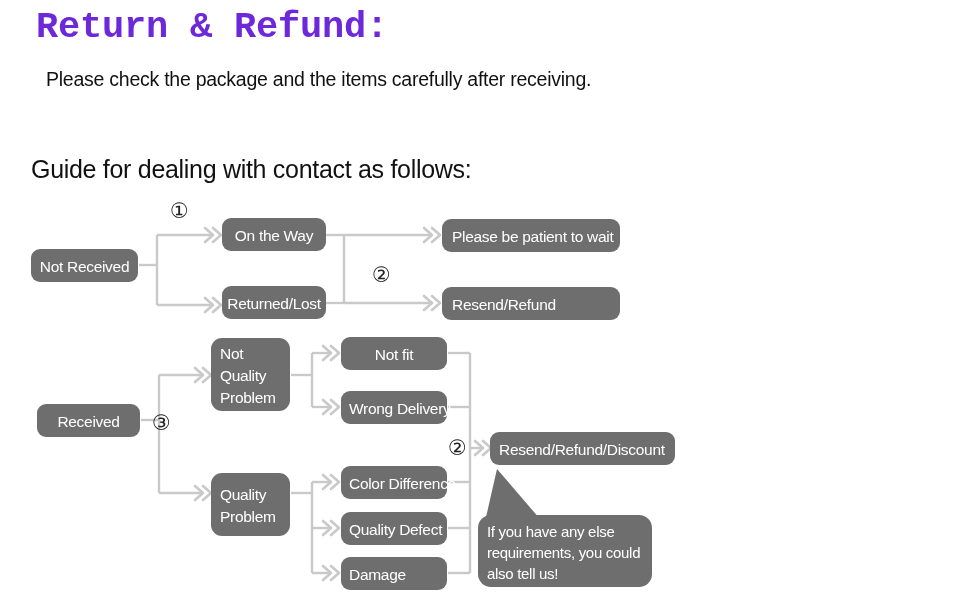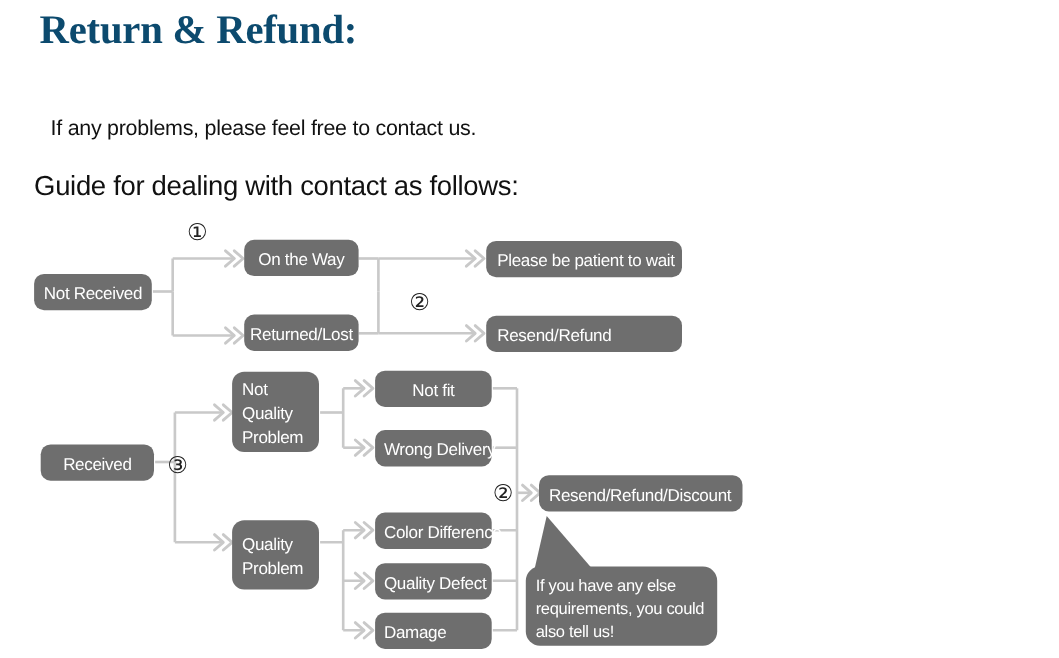--- a/index.html
+++ b/index.html
@@ -14,24 +14,24 @@
     position: relative;
     width: 963px;
     height: 598px;
     background: #ffffff;
     overflow: hidden;
   }
   .title {
     position: absolute;
     left: 36px;
     top: 6px;
-    font-family: Liberation Serif, serif;
+    font-family: Liberation Mono, monospace;
     font-weight: bold;
     font-size: 37px;
-    color: #0c4a6e;
+    color: #6d28d9;
     letter-spacing: -0.2px;
     white-space: nowrap;
   }
   .intro-line {
     position: absolute;
     font-family: "Liberation Sans", sans-serif;
     font-size: 19.5px;
     color: #111111;
     white-space: nowrap;
     letter-spacing: -0.25px;
@@ -73,21 +73,21 @@
     letter-spacing: -0.3px;
   }
 </style>
 </head>
 <body>
 
 <div id="page">
 
   <div class="title">Return &amp; Refund:</div>
 
-  <div class="intro-line intro-2">If any problems, please feel free to contact us.</div>
+  <div class="intro-line intro-1">Please check the package and the items carefully after receiving.</div>
 
   <div class="guide">Guide for dealing with contact as follows:</div>
 
   <svg id="flow" viewBox="0 0 963 408">
 
     <g fill="none" stroke="#c9c9c9" stroke-width="2.4">
 
       <path d="M 139 75 L 157 75"></path>
       <path d="M 157 75 L 157 115"></path>
       <path d="M 157 45 L 157 75"></path>

